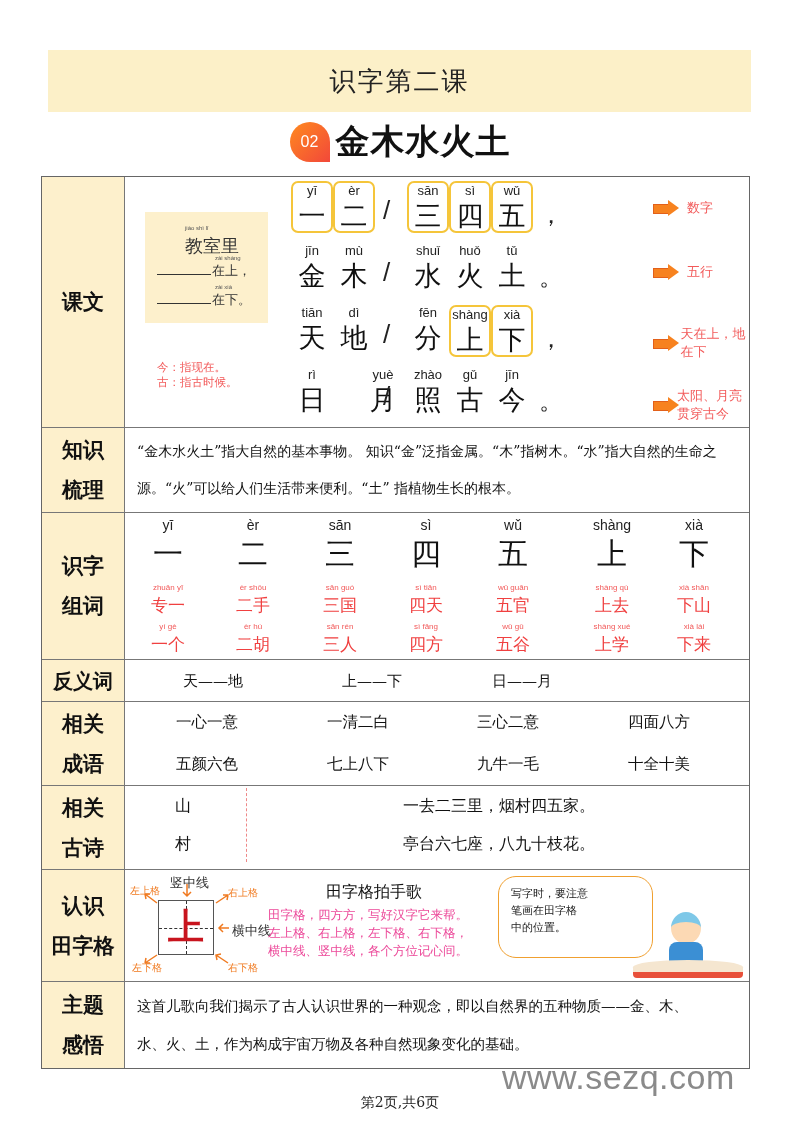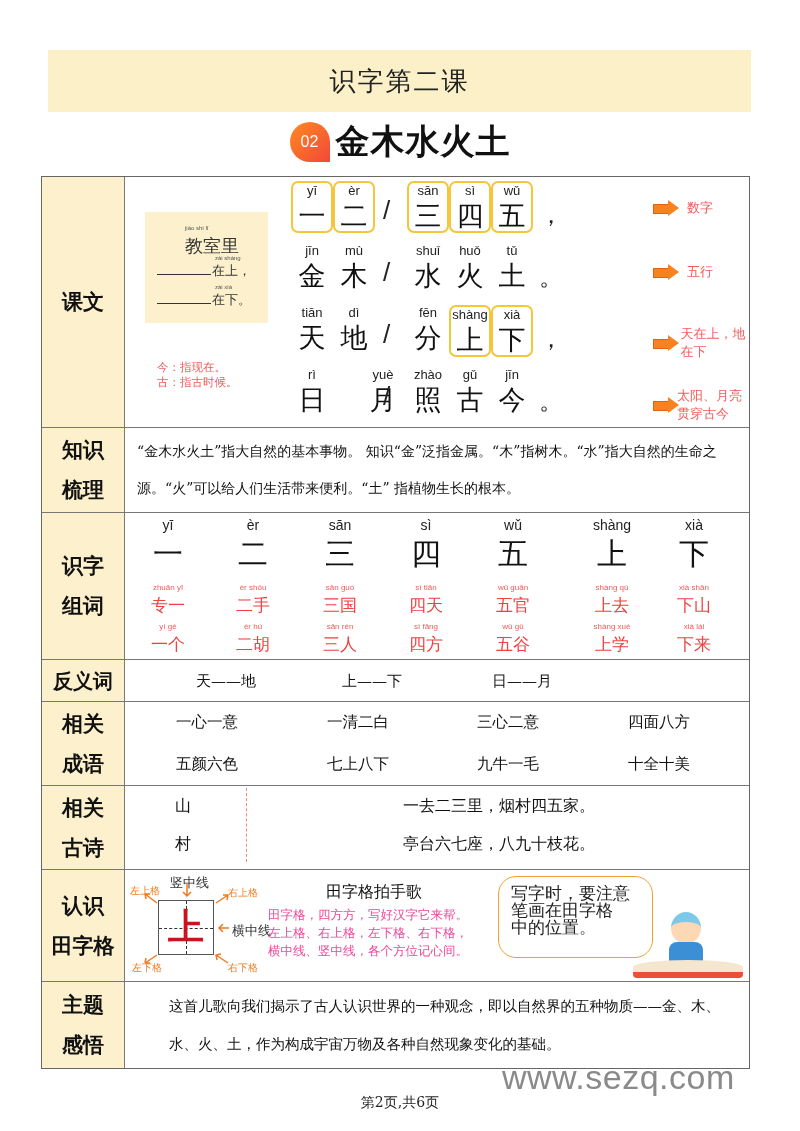--- a/index.html
+++ b/index.html
@@ -4,21 +4,21 @@
 <style>
   * { box-sizing: border-box; margin: 0; padding: 0; }
   body { width: 800px; height: 1131px; background: #ffffff; position: relative; font-family: "DejaVu Serif", "Liberation Serif", serif; color: #111; overflow: hidden; }
   .banner { position: absolute; left: 48px; top: 50px; width: 703px; height: 62px; background: #fcf0c8; display: flex; align-items: center; justify-content: center; font-size: 26px; letter-spacing: 2px; color: #222; }
   .lesson-title { position: absolute; left: 0; top: 118px; width: 800px; height: 48px; display: flex; align-items: center; justify-content: center; gap: 6px; }
   .badge { width: 40px; height: 40px; border-radius: 50% 50% 0 50%; background: linear-gradient(135deg, #ff8a1f, #f2483a); color: #fff; font-family: "Liberation Sans", sans-serif; font-size: 16px; display: flex; align-items: center; justify-content: center; transform: rotate(0deg); }
   .lesson-name { font-size: 34px; font-weight: bold; color: #111; letter-spacing: 1px; }
 
   .table { position: absolute; left: 41px; top: 176px; width: 709px; border: 1.5px solid #666; }
   .row { display: flex; border-bottom: 1.5px solid #777; }
-  .row:last-child { border-bottom: none; gap: 32px; }
+  .row:last-child { border-bottom: none; }
   .label { width: 83px; flex: none; background: #fdf0cc; border-right: 1.5px solid #777; display: flex; flex-direction: column; align-items: center; justify-content: center; font-size: 21px; font-weight: bold; color: #111; line-height: 1.9; }
   .content { flex: 1; position: relative; }
 
   
   .r-kewen { height: 251px; }
   .note-box { position: absolute; left: 20px; top: 35px; width: 123px; height: 111px; background: #fdf0cc; font-size: 12px; color: #333; }
   .note-box .t { position: absolute; left: 40px; top: 22px; font-size: 18px; }
   .note-box .py { font-family: "Liberation Sans", sans-serif; font-size: 6px; color: #555; position: absolute; }
   .note-box .line { position: absolute; border-bottom: 1px solid #333; width: 54px; }
   .note-box .w { position: absolute; font-size: 13px; }
@@ -65,21 +65,21 @@
   
   .r-tzg { height: 112px; }
   .grid { position: absolute; left: 33px; top: 30px; width: 56px; height: 55px; border: 1.5px solid #555; }
   .grid .hl { position: absolute; left: 0; right: 0; top: 50%; border-top: 1px dashed #333; }
   .grid .vl { position: absolute; top: 0; bottom: 0; left: 50%; border-left: 1px dashed #333; }
   .grid .big { position: absolute; left: 0; top: 0; width: 100%; height: 100%; display: flex; align-items: center; justify-content: center; font-size: 36px; color: #c8141e; font-weight: bold; }
   .tlab { position: absolute; font-size: 10px; color: #f07a20; }
   .tlab.dark { color: #333; font-size: 13px; }
   .song-title { position: absolute; left: 201px; top: 12px; font-size: 16px; color: #111; }
   .song-lines { position: absolute; left: 143px; top: 36px; font-size: 12.5px; line-height: 18px; color: #ec4899; }
-  .bubble { position: absolute; left: 373px; top: 6px; width: 155px; height: 82px; border: 1.5px solid #f0a030; border-radius: 18px; padding: 8px 0 0 12px; font-size: 17px; line-height: 17px; color: #222; background: #fff; }
+  .bubble { position: absolute; left: 373px; top: 6px; width: 155px; height: 82px; border: 1.5px solid #f0a030; border-radius: 18px; padding: 8px 0 0 12px; font-size: 11px; line-height: 17px; color: #222; background: #fff; }
   .kid { position: absolute; left: 508px; top: 38px; width: 110px; height: 72px; }
   .kid .head { position: absolute; left: 38px; top: 4px; width: 30px; height: 32px; border-radius: 50%; background: #fcd9b4; border-top: 10px solid #7ec8e8; }
   .kid .body { position: absolute; left: 36px; top: 34px; width: 34px; height: 22px; background: #3b8fd4; border-radius: 8px 8px 0 0; }
   .kid .book { position: absolute; left: 0; top: 52px; width: 110px; height: 18px; background: #f5e6d0; border-bottom: 6px solid #e8503a; border-radius: 50% 50% 4px 4px / 40% 40% 4px 4px; }
 
   
   .r-zhuti { height: 86px; }
 
   .watermark { position: absolute; left: 502px; top: 1058px; font-family: "Liberation Sans", sans-serif; font-size: 34px; color: #8a8a8a; letter-spacing: 0.5px; }
   .footer { position: absolute; left: 0; width: 800px; top: 1094px; text-align: center; font-size: 14px; color: #222; }
@@ -307,21 +307,21 @@
           <div class="rw">下来</div>
         </div>
       </div>
   </div>
 
   <div class="row r-fanyi">
     <div class="label">
         <span>反义词</span>
       </div>
     <div class="content">
-      <div class="cell4" style="left:26px;">天——地</div>
+      <div class="cell4" style="left:13px;">天——地</div>
       <div class="cell4" style="left:172px;">上——下</div>
       <div class="cell4" style="left:322px;">日——月</div>
     </div>
   </div>
 
   <div class="row r-chengyu">
     <div class="label">
         <span>相关</span>
         <span>成语</span>
       </div>

